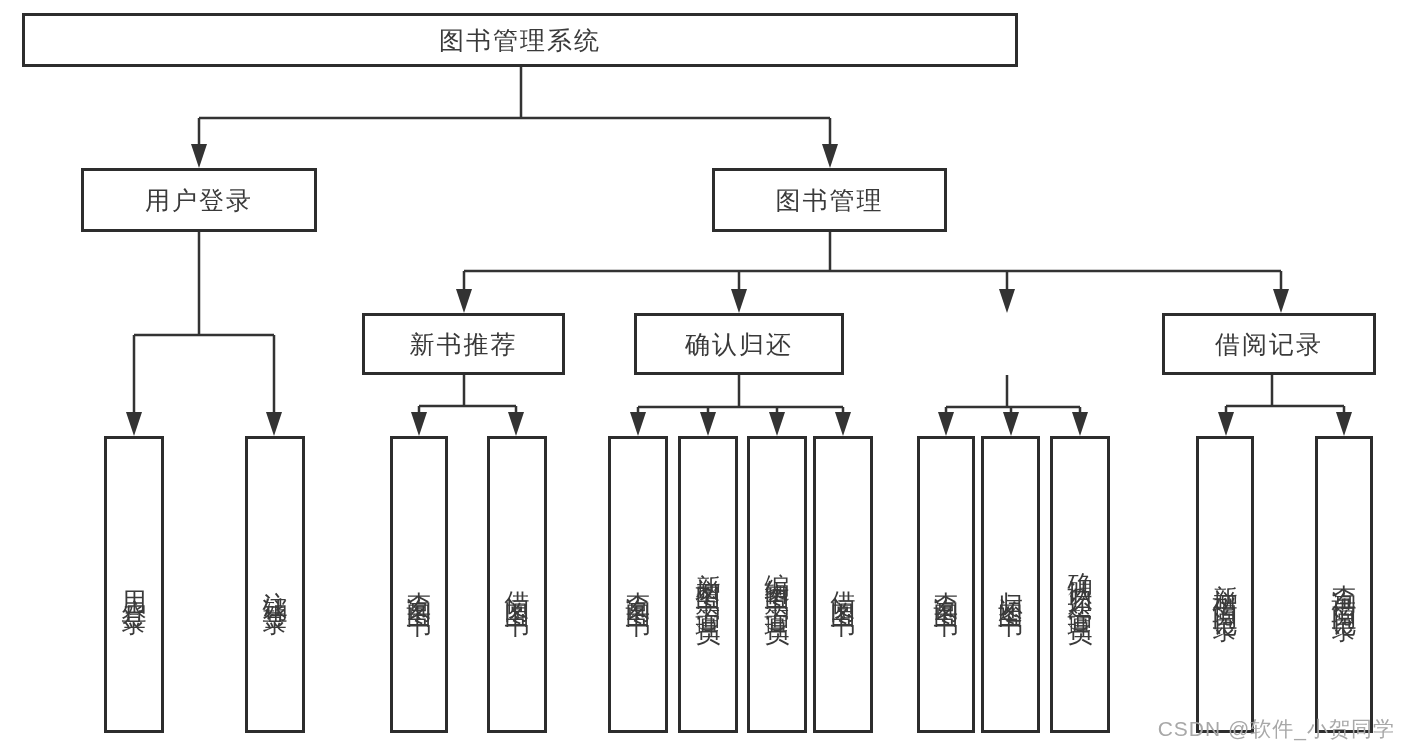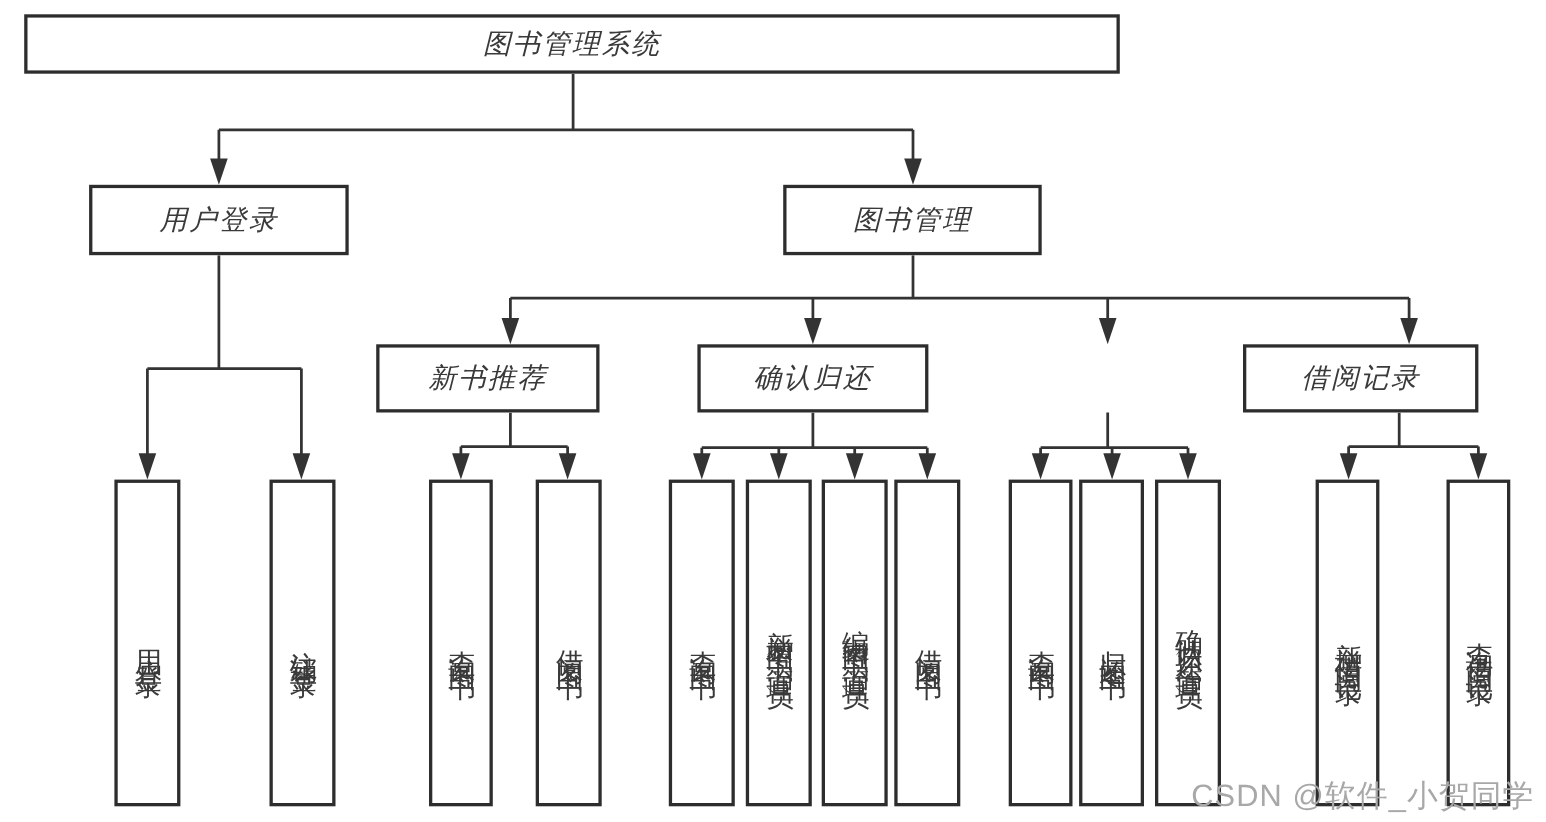--- a/index.html
+++ b/index.html
@@ -20,21 +20,20 @@
     align-items: center;
     justify-content: center;
     color: #3a3a3a;
     font-size: 25px;
     line-height: 1;
     z-index: 2;
   }
   .box.h span {
     letter-spacing: 2px;
     white-space: nowrap;
-    font-style: italic;
   }
   .box.v span {
     writing-mode: vertical-rl;
     text-orientation: mixed;
     letter-spacing: 7px;
     white-space: nowrap;
   }
   #edges {
     position: absolute;
     left: 0; top: 0;
@@ -47,21 +46,21 @@
   }
   #edges polygon {
     fill: #333333;
     stroke: none;
   }
   .watermark {
     position: absolute;
     right: 10px;
     bottom: 4px;
     color: #a8a8a8;
-    font-size: 28px;
+    font-size: 21px;
     letter-spacing: 1px;
     z-index: 3;
     white-space: nowrap;
   }
 </style>
 </head>
 <body>
 
 <div id="canvas">
 
@@ -119,27 +118,27 @@
     <span>图书管理系统</span>
   </div>
 
   <div class="box h" style="left:81px; top:168px; width:236px; height:64px">
     <span>用户登录</span>
   </div>
   <div class="box h" style="left:712px; top:168px; width:235px; height:64px">
     <span>图书管理</span>
   </div>
 
-  <div class="box h" style="left:342px; top:313px; width:203px; height:62px">
+  <div class="box h" style="left:362px; top:313px; width:203px; height:62px">
     <span>新书推荐</span>
   </div>
   <div class="box h" style="left:634px; top:313px; width:210px; height:62px">
     <span>确认归还</span>
   </div>
-  <div class="box h" style="left:1130px; top:313px; width:214px; height:62px">
+  <div class="box h" style="left:1162px; top:313px; width:214px; height:62px">
     <span>借阅记录</span>
   </div>
 
   <div class="box v" style="left:104px; top:436px; width:60px; height:297px">
     <span>用户登录</span>
   </div>
   <div class="box v" style="left:245px; top:436px; width:60px; height:297px">
     <span>注销登录</span>
   </div>
 

